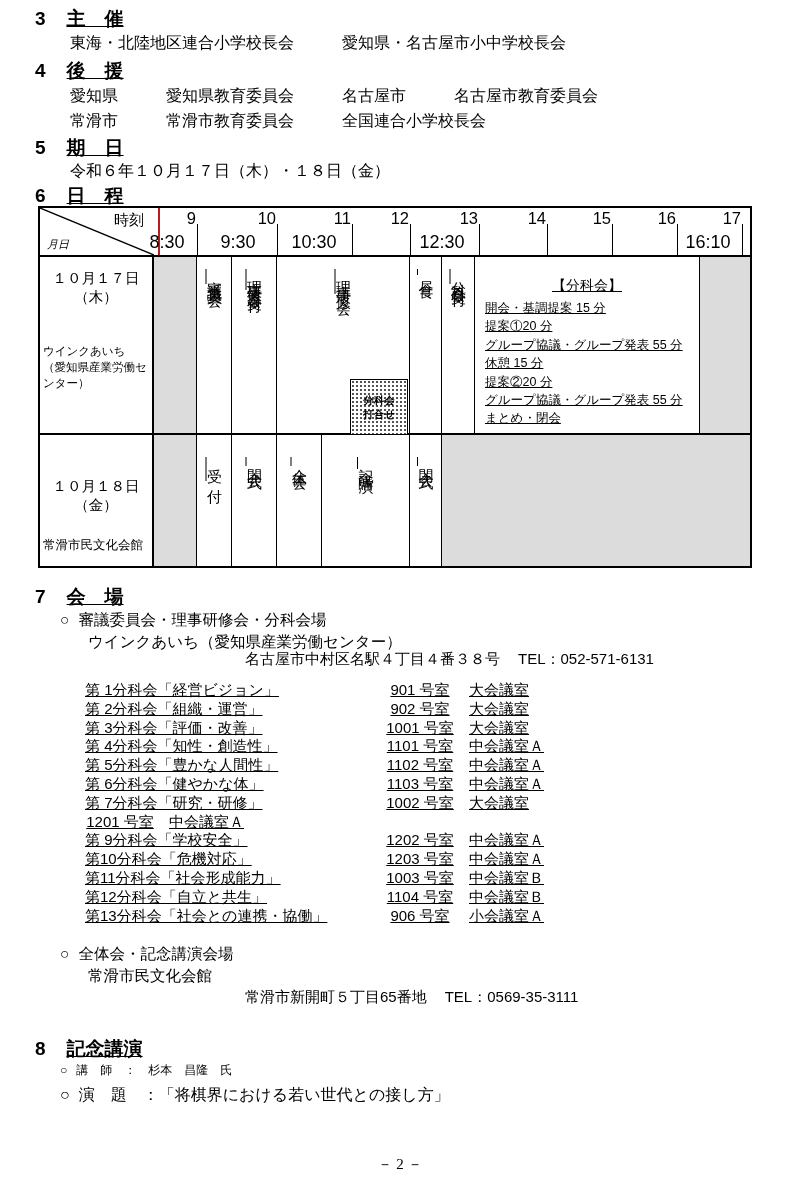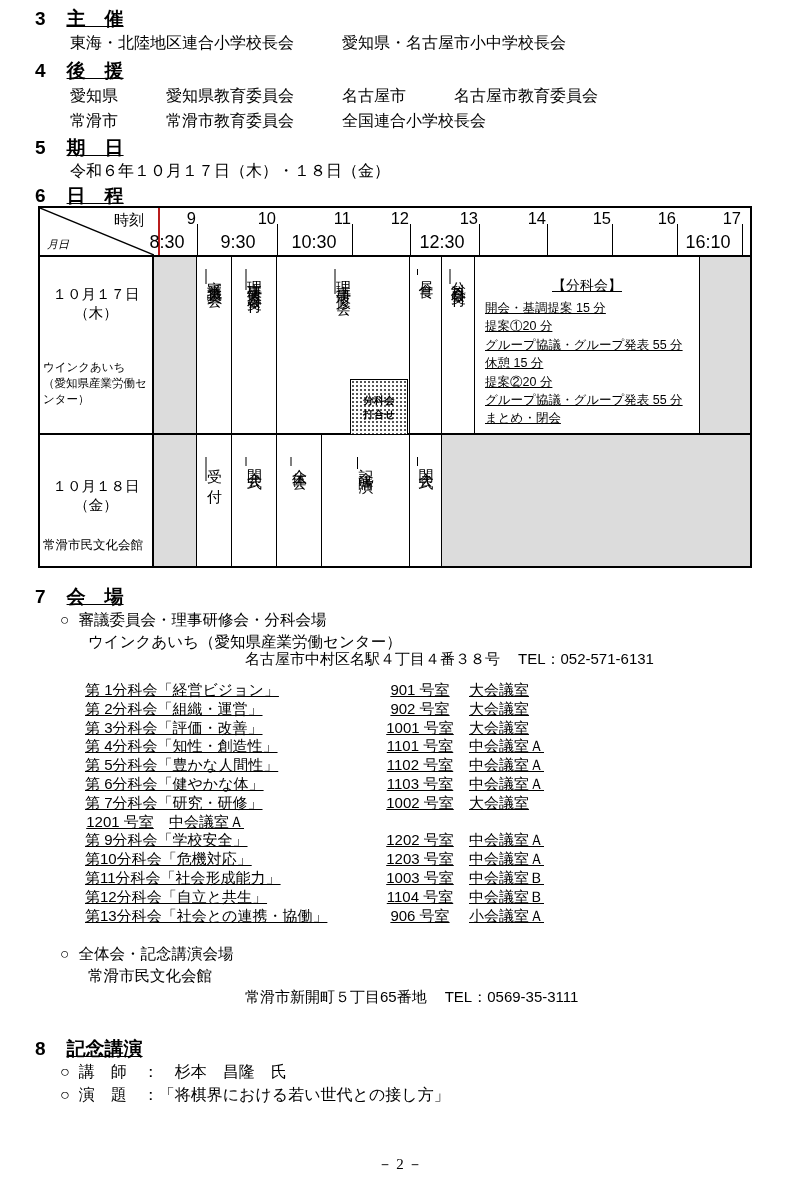--- a/index.html
+++ b/index.html
@@ -110,21 +110,21 @@
       <div class="tick" style="left:702px"></div>
       <span class="tl" style="left:100px">8:30</span>
       <span class="tl" style="left:171px">9:30</span>
       <span class="tl" style="left:247px">10:30</span>
       <span class="tl" style="left:375px">12:30</span>
       <span class="tl" style="left:641px">16:10</span>
     </div>
 
     <div class="trow1">
       <div class="dcell">
-        <div style="padding-top:28px">１０月１７日</div>
+        <div style="padding-top:12px">１０月１７日</div>
         <div>（木）</div>
         <div class="venue-s"><span>ウインクあいち</span><br><span>（愛知県産業労働センター）</span></div>
       </div>
       <div class="gcell bR" style="left:114px; width:43px"></div>
       <div class="ecell bR pt1" style="left:157px; width:35px">
           <span class="vtxt">審議委員会</span>
         </div>
       <div class="ecell bR pt1" style="left:192px; width:45px">
           <span class="vtxt">理事研修会受付</span>
         </div>
@@ -251,18 +251,18 @@
         <span class="sroom">906 号室</span>
         <span class="shall">小会議室Ａ</span>
       </div>
   </div>
 
   <div class="bullet-line" style="top:944px"><span>○</span><span class="bl">全体会・記念講演会場</span></div>
   <div class="line" style="left:88px; top:966px; font-size:15.5px">常滑市民文化会館</div>
   <div class="addr" style="top:988px"><span>常滑市新開町５丁目65番地</span><span class="tel">TEL：0569-35-3111</span></div>
 
   <div class="heading" style="top:1036px"><span>8</span><span class="ht">記念講演</span></div>
-  <div class="bullet-line" style="top:1062px; font-size:16px"><span>○</span><span class="bl">講　師　：　杉本　昌隆　氏</span></div>
+  <div class="bullet-line" style="top:1062px; font-size:12px"><span>○</span><span class="bl">講　師　：　杉本　昌隆　氏</span></div>
   <div class="bullet-line" style="top:1085px; font-size:16px"><span>○</span><span class="bl">演　題　：「将棋界における若い世代との接し方」</span></div>
 
   <div class="footer">－ 2 －</div>
 
 </div>
 
 </body></html>

